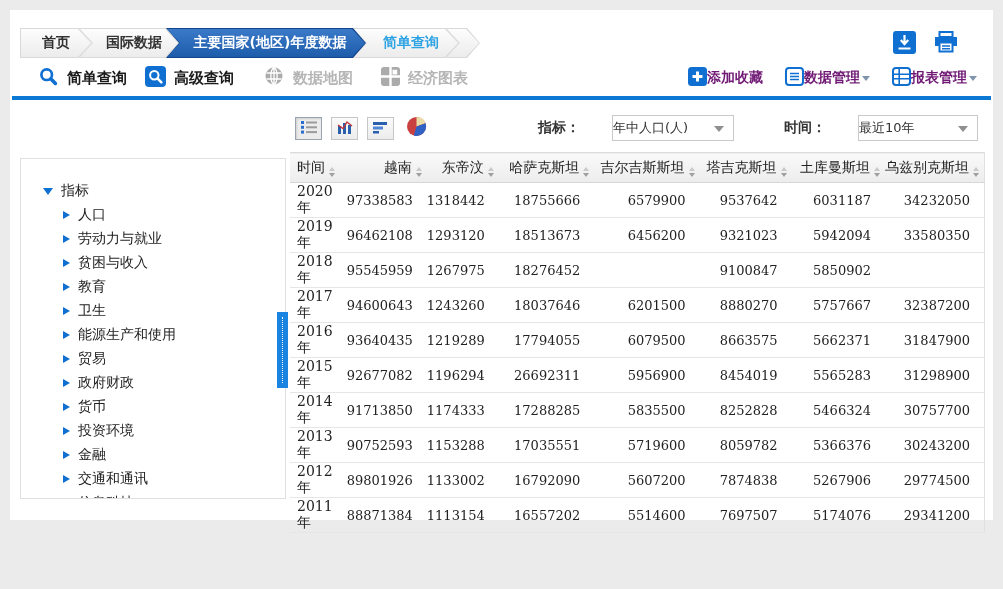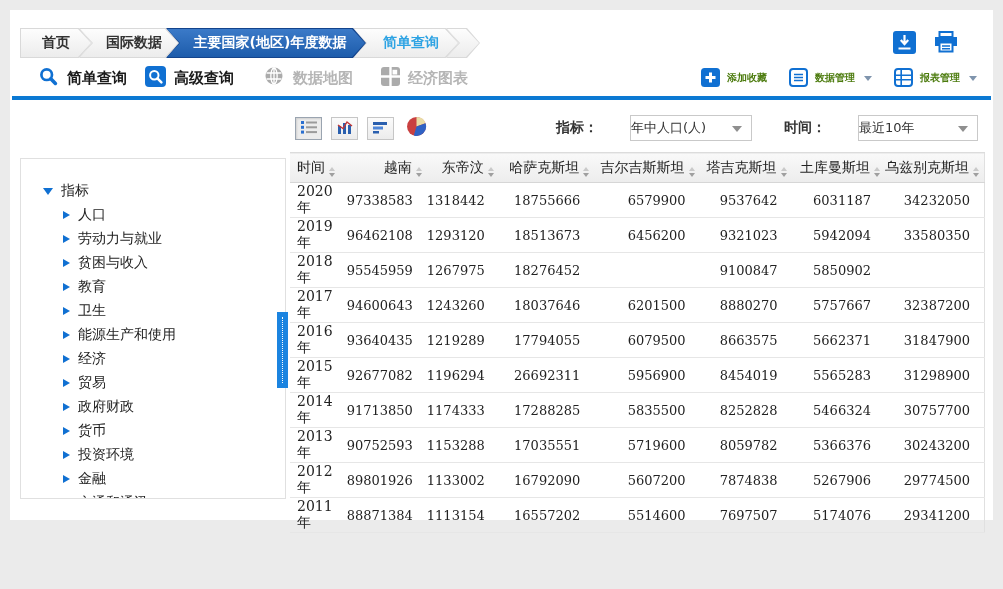--- a/index.html
+++ b/index.html
@@ -23,21 +23,21 @@
 
   
   .winicons { position:absolute; top:20px; right:34px; display:flex; gap:17px; align-items:center; }
   .winicons .wbtn { cursor:pointer; line-height:0; }
 
   
   .qbar { position:absolute; left:10px; top:52px; width:963px; height:32px; display:flex; align-items:center; }
   .qitem { display:flex; align-items:center; gap:8px; margin-left:18px; font-size:15px; font-weight:bold; color:#1a1a1a; white-space:nowrap; }
   .qitem.disabled { color:#b5b5b5; }
   .qright { margin-left:auto; display:flex; align-items:center; gap:22px; padding-right:6px; }
-  .qritem { display:flex; align-items:center; gap:7px; font-size:10px; font-weight:bold; color:#4d7c0f; white-space:nowrap; }
+  .qritem { display:flex; align-items:center; font-size:14px; font-weight:bold; color:#701a75; white-space:nowrap; }
   .caret-dd { width:0; height:0; border-left:4px solid transparent; border-right:4px solid transparent; border-top:5px solid #7f94ad; margin-left:2px; }
   .rule { position:absolute; left:2px; top:86px; width:979px; height:4px; background:#0b79d3; }
 
   
   .side { position:absolute; left:10px; top:100px; width:266px; bottom:21px; border:1px solid #e0e0e0; background:#fff; overflow:hidden;margin-top:48px; }
   .tree { padding:20px 0 0 22px; }
   .trow { height:24px; display:flex; align-items:center; gap:8px; font-size:14px; color:#222; cursor:pointer;
           font-family:"DejaVu Serif","Liberation Serif",serif; white-space:nowrap; }
   .trow.child { padding-left:20px;align-items:center; }
   .tri-down { width:0; height:0; border-left:5px solid transparent; border-right:5px solid transparent; border-top:7px solid #1070d2; }
@@ -211,24 +211,20 @@
           <div class="trow child">
             <span class="tri-right"></span>
             <span>卫生</span>
           </div>
           <div class="trow child">
             <span class="tri-right"></span>
             <span>能源生产和使用</span>
           </div>
           <div class="trow child">
             <span class="tri-right"></span>
-            <span>经济</span>
-          </div>
-          <div class="trow child">
-            <span class="tri-right"></span>
             <span>贸易</span>
           </div>
           <div class="trow child">
             <span class="tri-right"></span>
             <span>政府财政</span>
           </div>
           <div class="trow child">
             <span class="tri-right"></span>
             <span>货币</span>
           </div>
@@ -290,21 +286,21 @@
                 <path d="M10 10L18.6 7A9 9 0 0 1 7.4 18.6Z" fill="#2f62c4"></path>
               </svg></span>
         </span>
 
         <span class="filters">
           <span>指标：</span>
           <span class="fsel">
             <span>年中人口(人)</span>
             <span class="scaret"></span>
           </span>
-          <span style="">时间：</span>
+          <span style="margin-left:18px">时间：</span>
           <span class="fsel time">
             <span>最近10年</span>
             <span class="scaret"></span>
           </span>
         </span>
       </div>
 
       <table class="dt">
         <colgroup>
           <col style="width:50px">

